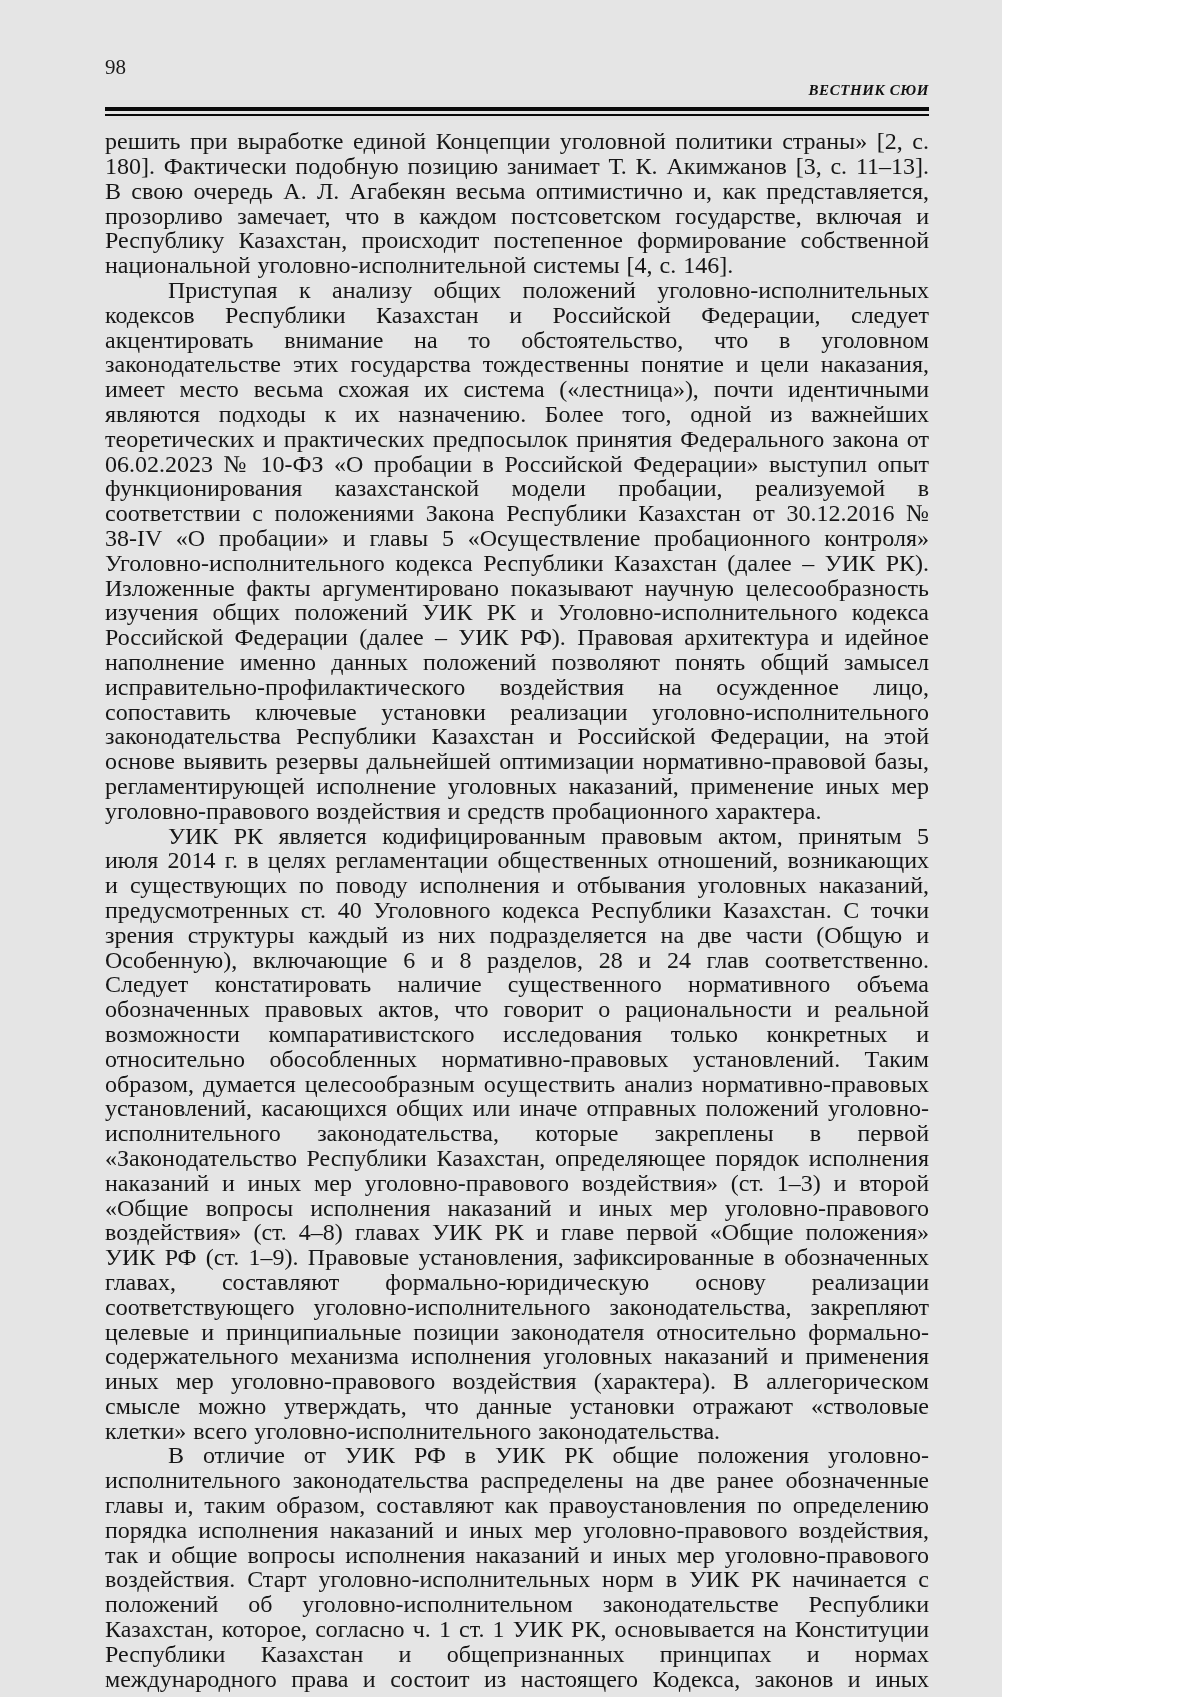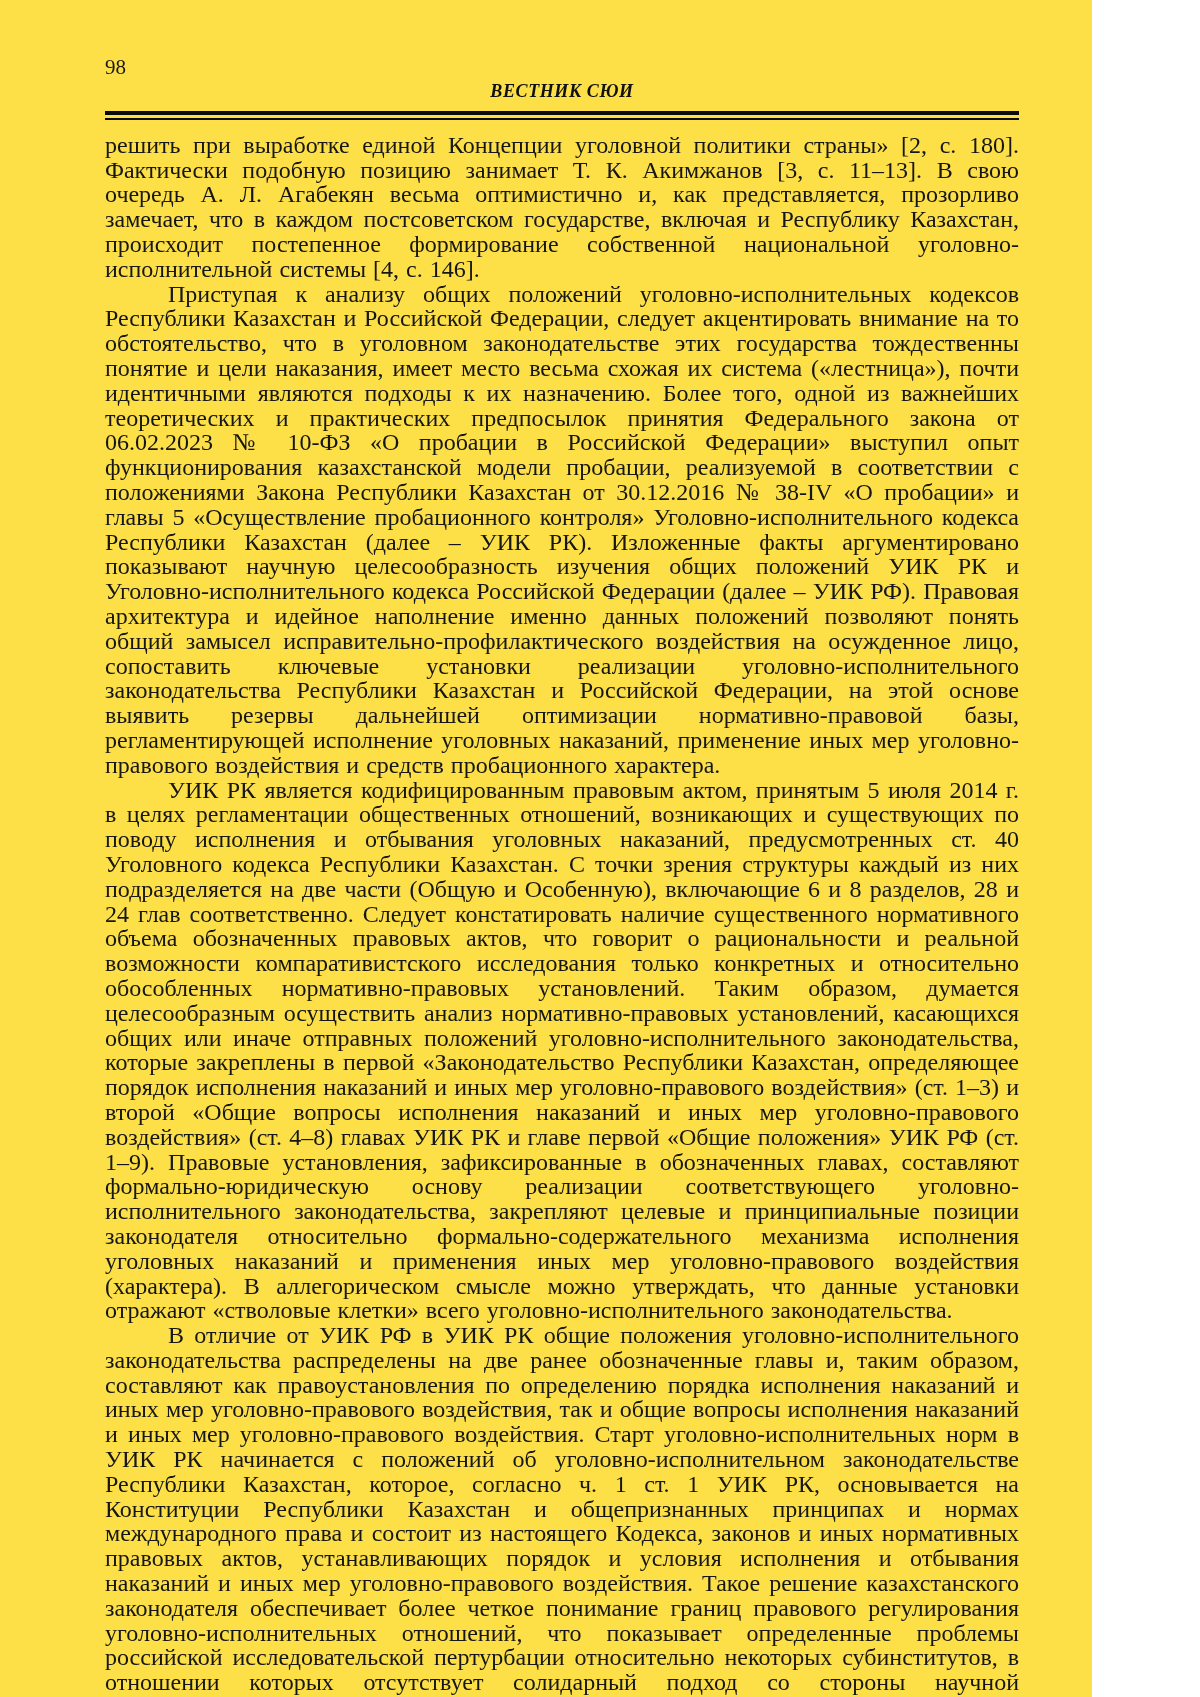--- a/index.html
+++ b/index.html
@@ -2,40 +2,40 @@
 <html lang="ru"><head>
 <meta charset="utf-8">
 <style>
   html, body {
     margin: 0;
     padding: 0;
     background: #ffffff;
   }
   .page {
     position: relative;
-    width: 1092px;
+    width: 1002px;
     height: 1697px;
-    background: #fde047;
+    background: #e5e5e5;
     box-sizing: border-box;
     padding: 54px 73px 0 105px;
     font-family: "Liberation Serif", serif;
     color: #161616;
     overflow: hidden;
   }
   .page-number {
     font-size: 21px;
     line-height: 1.25;
     margin-bottom: 1px;
     color: #1a1a1a;
   }
   .running-head {
-    text-align: center;
+    text-align: right;
     font-weight: bold;
     font-style: italic;
-    font-size: 18px;
+    font-size: 15px;
     letter-spacing: 0.6px;
     line-height: 1.2;
     margin-bottom: 8px;
     color: #111111;
   }
   .header-rule {
     border-top: 4px solid #0b0b0b;
     border-bottom: 2px solid #0b0b0b;
     height: 3px;
     margin-bottom: 13px;

